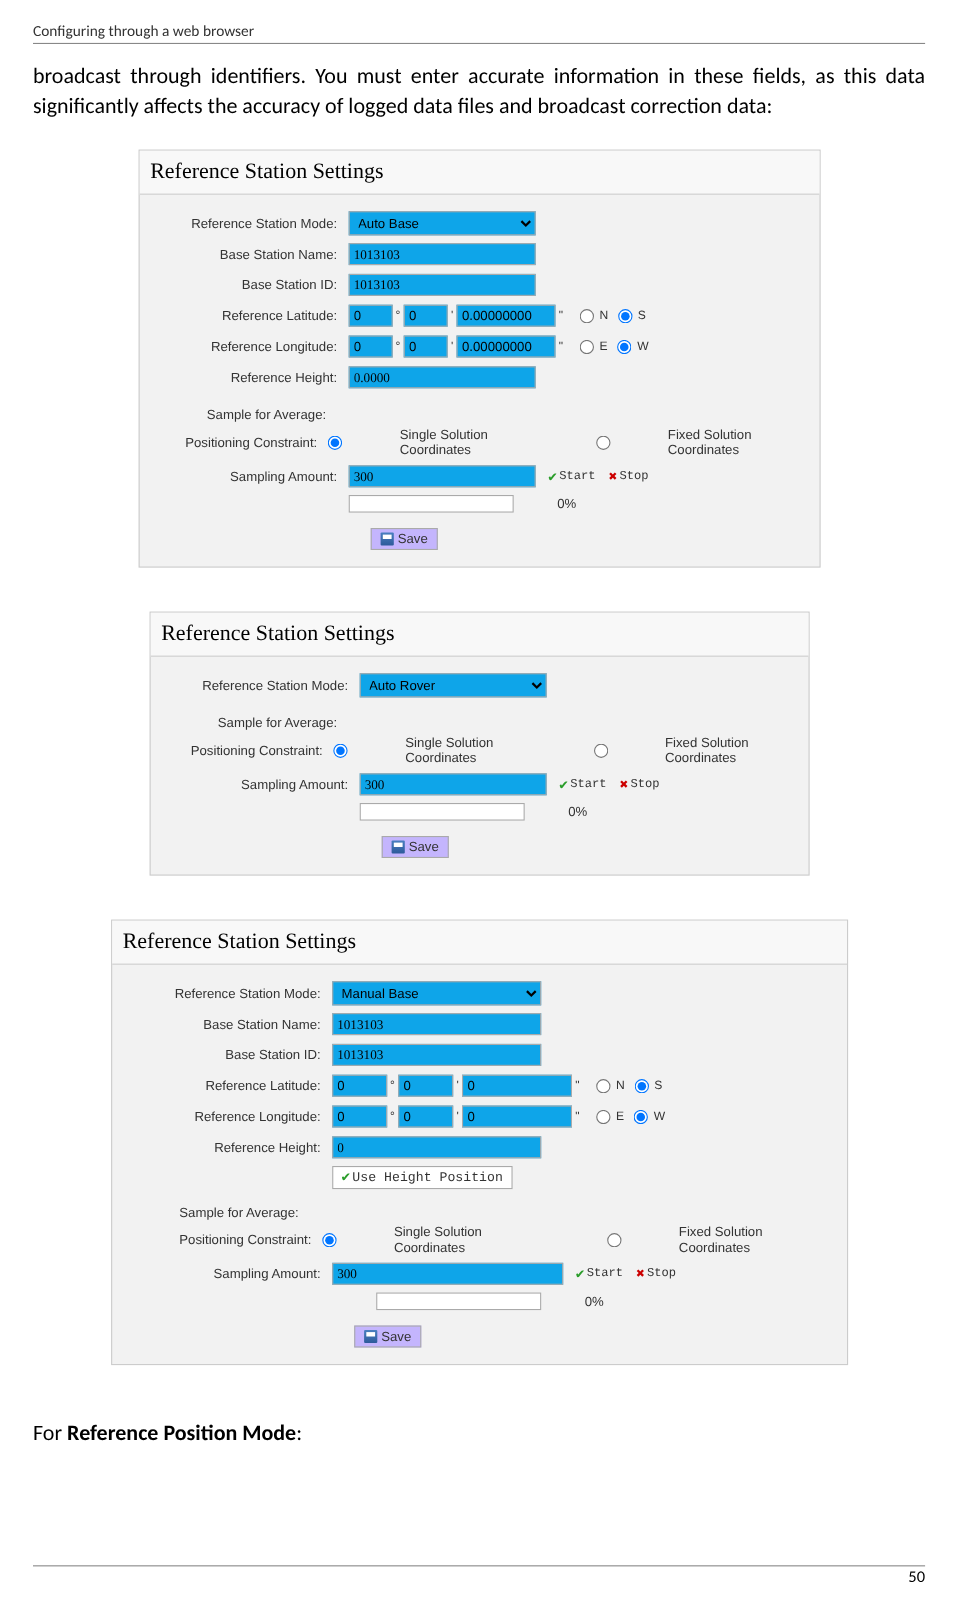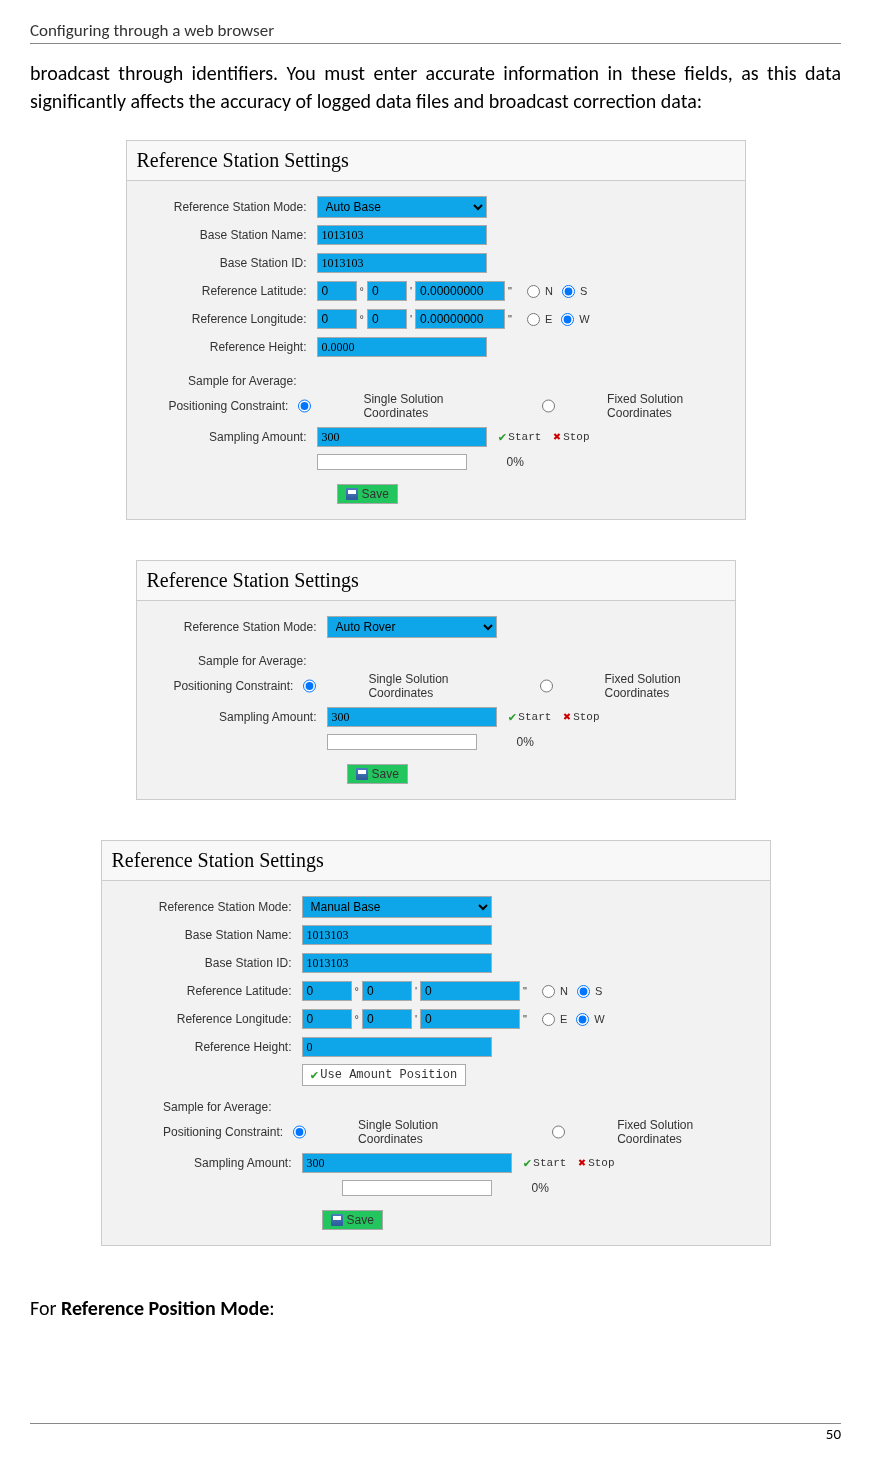--- a/index.html
+++ b/index.html
@@ -5,21 +5,21 @@
     * { box-sizing: border-box; margin: 0; padding: 0; }
     body {
       font-family: Calibri, Arial, sans-serif;
       width: 871px;
       height: 1467px;
       background: #fff;
       position: relative;
       padding: 20px 30px;
     }
     .header-text {
-      font-size: 17px;
+      font-size: 14px;
       color: #333;
       border-bottom: 1px solid #888;
       padding-bottom: 2px;
       margin-bottom: 15px;
     }
     .intro-text {
       font-size: 20px;
       color: #000;
       line-height: 1.4;
       text-align: justify;
@@ -82,20 +82,21 @@
     .radio-group {
       display: inline-flex;
       align-items: center;
       gap: 3px;
       font-size: 11px;
       margin-left: 6px;
     }
     .radio-group input { margin: 0 2px 0 6px; }
     .radio-line {
       display: inline-flex;
+      align-items: center;
       font-size: 12px;
       gap: 48px;
     }
     .radio-line input { margin: 0 4px 0 10px; }
     .radio-line input:first-child { margin-left: 0; }
     .action-btn {
       display: inline-flex;
       align-items: center;
       font-family: "Courier New", monospace;
       font-size: 11px;
@@ -133,21 +134,21 @@
     }
     .save-row {
       display: flex;
       justify-content: flex-start;
       padding-left: 190px;
       margin-top: 14px;
     }
     .save-btn {
       display: inline-flex;
       align-items: center;
-      background: #22c55e;
+      background: #c4b5fd;
       border: 1px solid #aaa;
       padding: 2px 8px;
       font-size: 12px;
       cursor: pointer;
     }
     .disk-icon {
       display: inline-block;
       width: 12px;
       height: 12px;
       background: linear-gradient(#4a7fc0, #2d5a9a);
@@ -381,21 +382,21 @@
           <span>W</span>
       </span>
     </div>
     <div class="form-row">
       <span class="form-label">Reference Height:</span>
       <input type="text" class="input-std" style="width: 190px;" value="0">
     </div>
     <div class="use-pos-row" style="padding-left:180px">
       <span class="use-pos-btn">
           <span class="check-icon">✔</span>
-          <span>Use Amount Position</span>
+          <span>Use Height Position</span>
         </span>
     </div>
     <div class="form-label-wide">Sample for Average:</div>
     <div class="form-row">
       <span class="form-label">Positioning Constraint:</span>
       <span class="radio-line">
         <input type="radio" checked="" style="">
           <span>Single Solution Coordinates</span>
         <input type="radio" style="">
           <span>Fixed Solution Coordinates</span>

